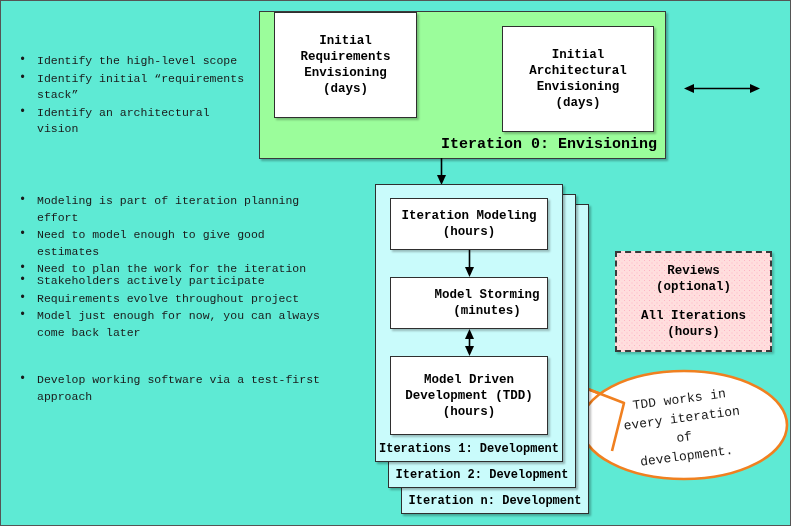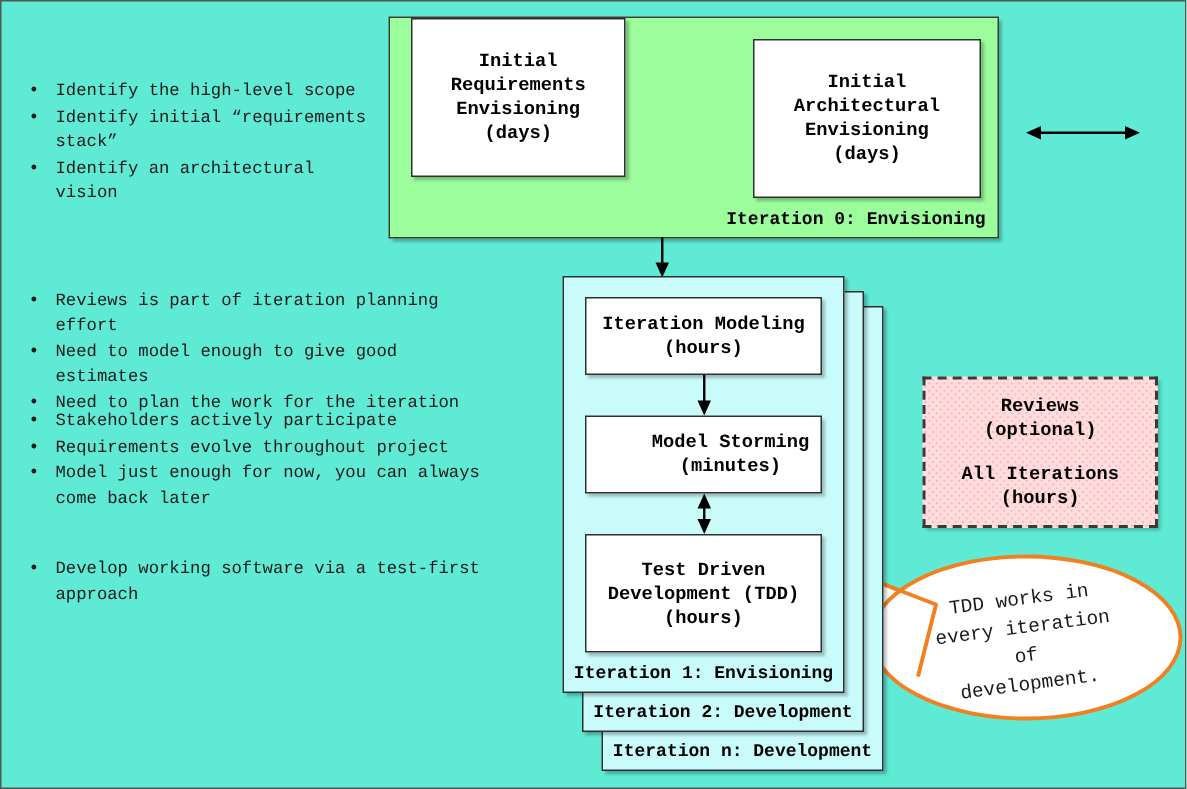--- a/index.html
+++ b/index.html
@@ -54,21 +54,21 @@
     height: 148px;
     background: #9bfd9b;
     border: 1px solid #3a3a3a;
     box-sizing: border-box;
     box-shadow: 2px 2px 2px rgba(0,0,0,0.28);
   }
   .phase-green .phase-label {
     position: absolute;
     right: 8px;
     bottom: 5px;
-    font-size: 12px;
+    font-size: 15px;
     font-weight: bold;
     color: #000;
   }
   .wbox {
     position: absolute;
     background: #ffffff;
     border: 1.5px solid #2f2f2f;
     box-sizing: border-box;
     display: flex;
     flex-direction: column;
@@ -191,21 +191,21 @@
   <div class="note" style="left:14px; top:52px; width:236px;">
     <ul>
       <li>Identify the high-level scope</li>
       <li>Identify initial “requirements stack”</li>
       <li>Identify an architectural vision</li>
     </ul>
   </div>
 
   <div class="note" style="left:14px; top:192px; width:300px;">
     <ul>
-      <li>Reviews is part of iteration planning effort</li>
+      <li>Modeling is part of iteration planning effort</li>
       <li>Need to model enough to give good estimates</li>
       <li>Need to plan the work for the iteration</li>
     </ul>
   </div>
 
   <div class="note" style="left:14px; top:272px; width:310px;">
     <ul>
       <li>Stakeholders actively participate</li>
       <li>Requirements evolve throughout project</li>
       <li>Model just enough for now, you can always come back later</li>
@@ -271,26 +271,26 @@
       <span>(minutes)</span>
     </div>
 
     <svg class="arrow-v" id="arrow-storm-tdd" viewBox="0 0 11 27">
       <line x1="5.5" y1="5" x2="5.5" y2="22" stroke="#000" stroke-width="1.6"></line>
       <polygon points="5.5,0 1,10 10,10" fill="#000"></polygon>
       <polygon points="5.5,27 1,17 10,17" fill="#000"></polygon>
     </svg>
 
     <div class="wbox" id="tdd">
-      <span>Test Driven</span>
+      <span>Model Driven</span>
       <span>Development (TDD)</span>
       <span>(hours)</span>
     </div>
 
-    <span class="stack-label">Iteration 1: Envisioning</span>
+    <span class="stack-label">Iterations 1: Development</span>
   </div>
 
   <div class="reviews-box">
     <span>Reviews</span>
     <span>(optional)</span>
     <span class="gap"></span>
     <span>All Iterations</span>
     <span>(hours)</span>
   </div>
 

